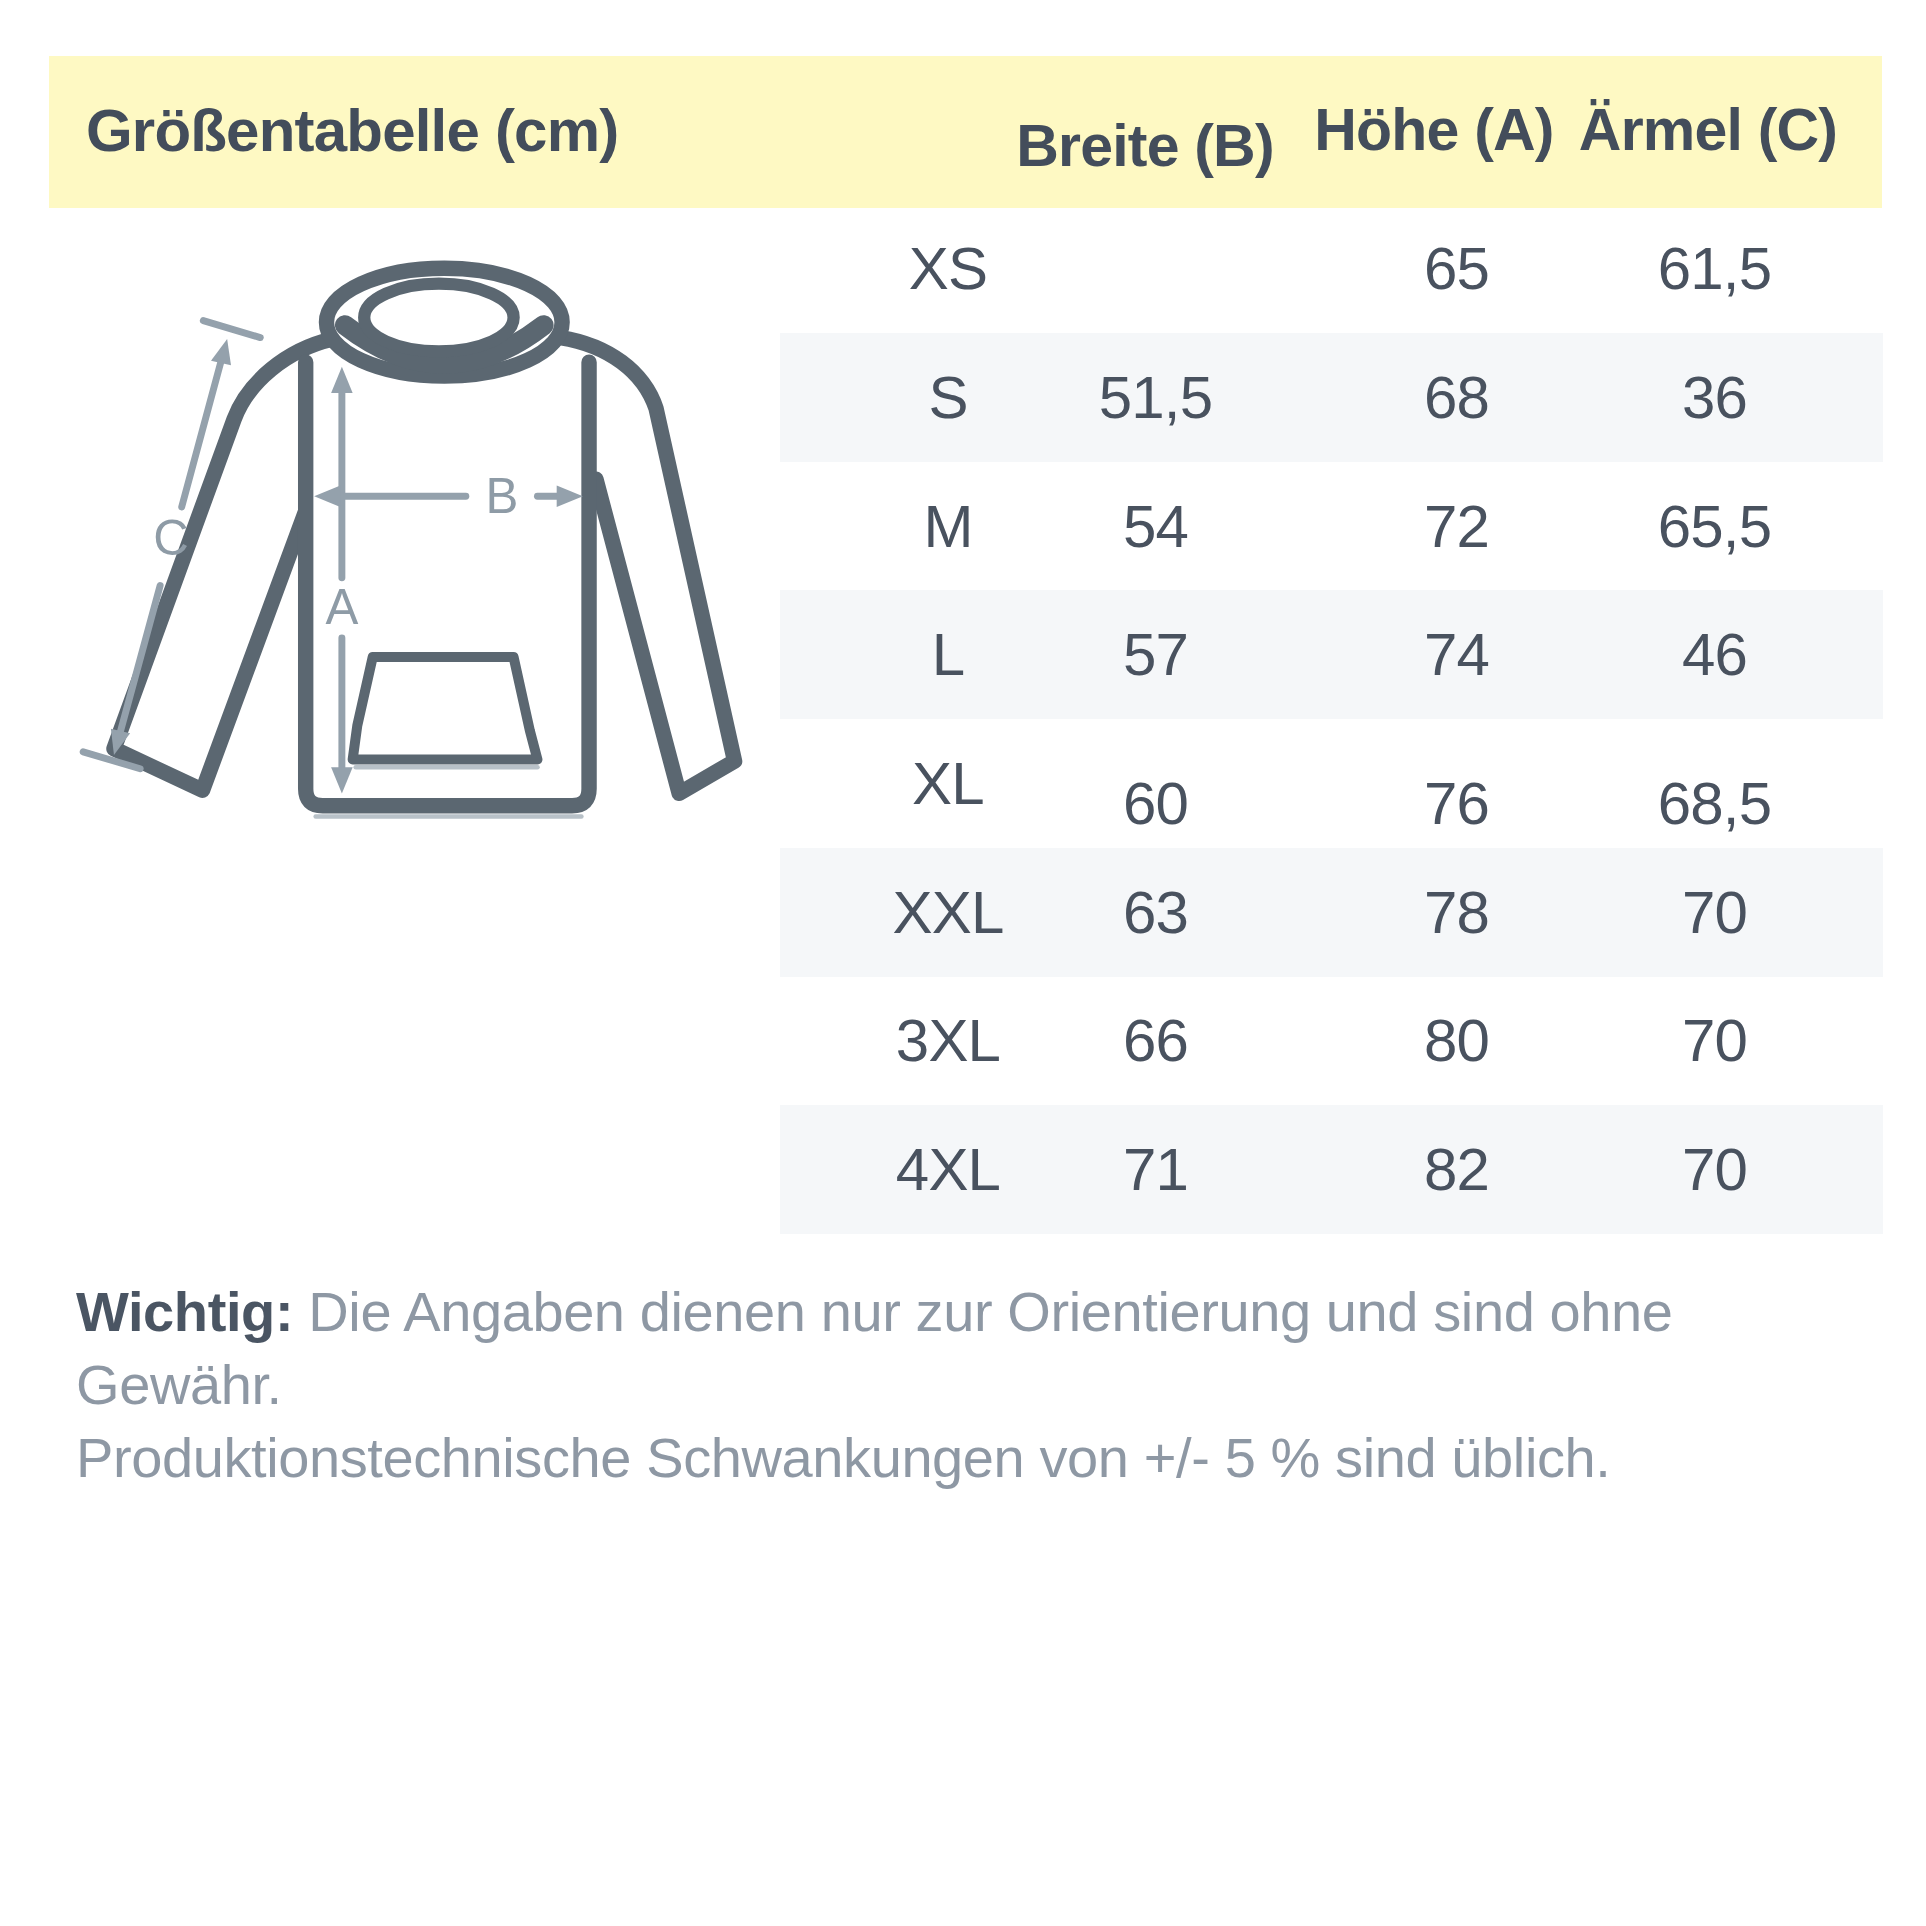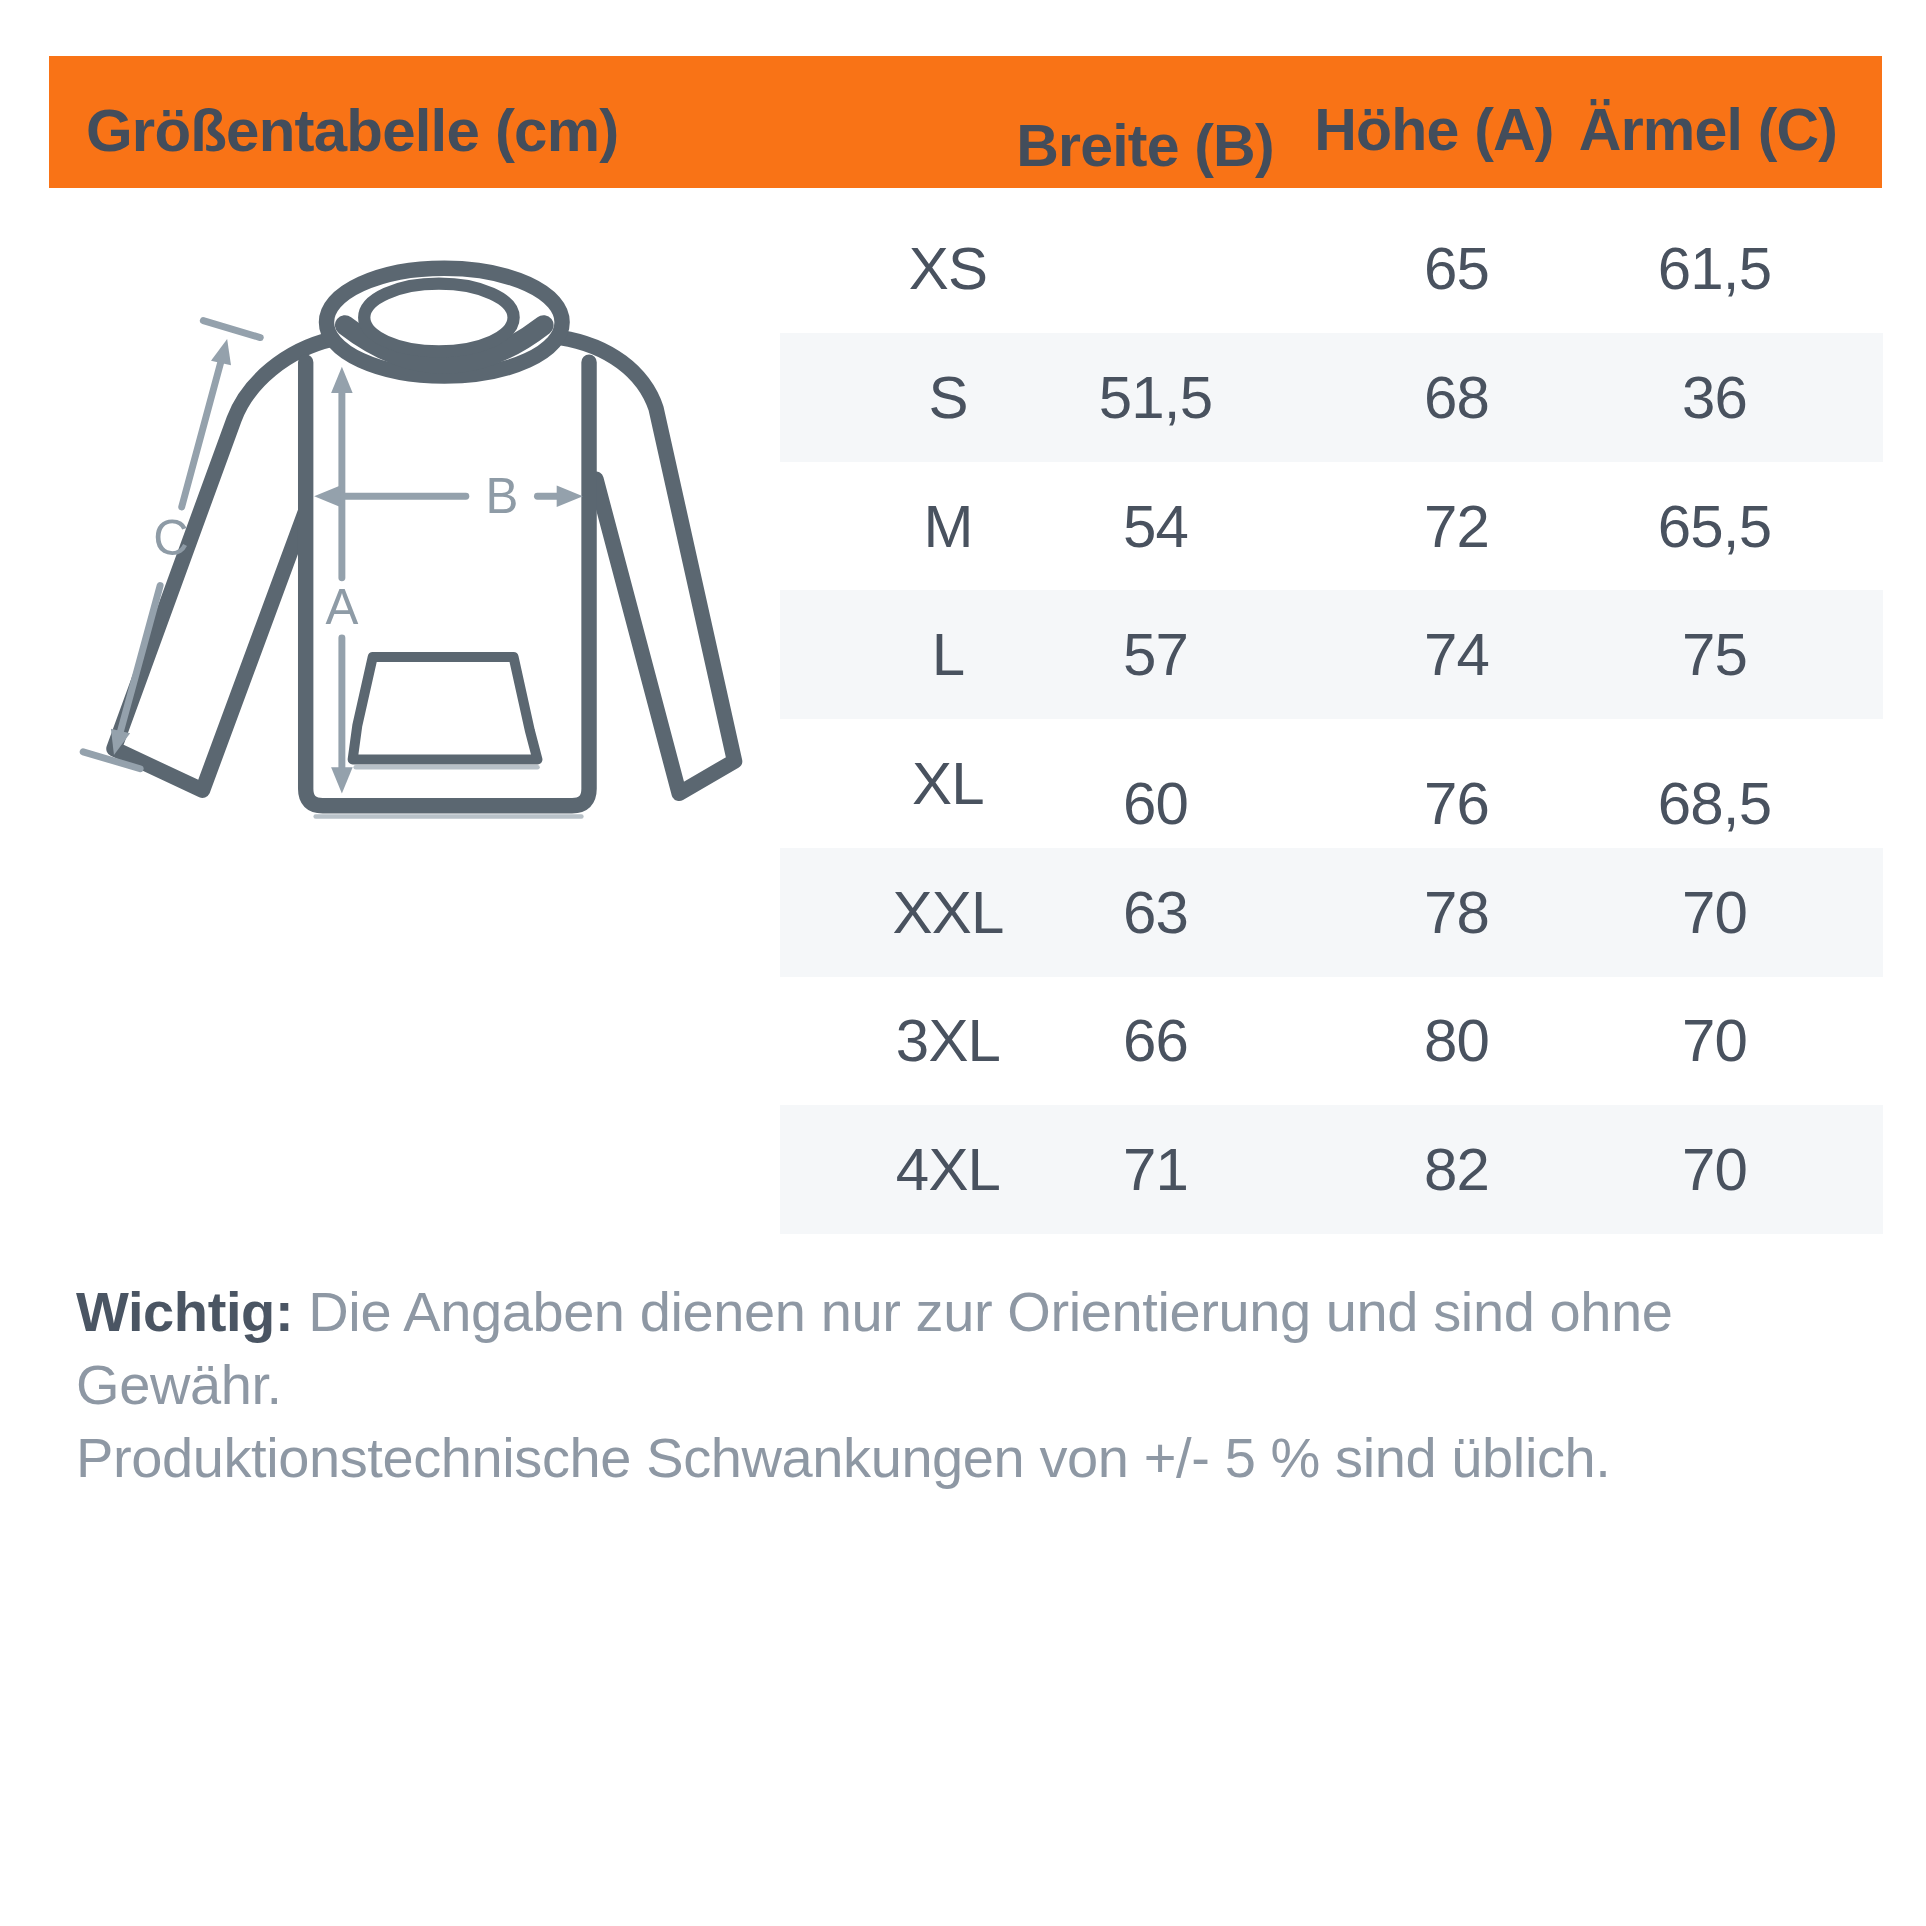--- a/index.html
+++ b/index.html
@@ -1,20 +1,20 @@
 <!DOCTYPE html>
 <html style="font-size:12.3px"><head>
 <meta charset="utf-8">
 <style>
   html,body{margin:0;padding:0;background:#ffffff;}
   .canvas{position:relative;width:1926px;height:1926px;background:#ffffff;overflow:hidden;
           font-family:"Liberation Sans", sans-serif;}
 
   
-  .header-bar{position:absolute;left:49px;top:56px;width:1833px;height:132px;background:#f97316;}
+  .header-bar{position:absolute;left:49px;top:56px;width:1833px;height:152px;background:#fef9c3;}
   .title{position:absolute;left:37px;top:0;height:148px;display:flex;align-items:center;
          font-size:60px;font-weight:bold;color:#434d5b;letter-spacing:-0.8px;white-space:nowrap;}
   .col-head{position:absolute;top:0;height:148px;width:308px;display:flex;align-items:center;
             justify-content:center;font-size:59px;font-weight:bold;color:#434d5b;
             letter-spacing:-0.8px;white-space:nowrap;}
   .col-head.b{left:942px;margin-top:16px;}
   .col-head.a{left:1231px;}
   .col-head.c{left:1505px;}
 
   
@@ -108,21 +108,21 @@
   <div class="row" style="top:462px">
     <span class="cell size">M</span>
     <span class="cell vb">54</span>
     <span class="cell va">72</span>
     <span class="cell vc">65,5</span>
   </div>
   <div class="row striped" style="top:590px">
     <span class="cell size">L</span>
     <span class="cell vb">57</span>
     <span class="cell va">74</span>
-    <span class="cell vc">75</span>
+    <span class="cell vc">46</span>
   </div>
   <div class="row xl-row" style="top:719px">
     <span class="cell size">XL</span>
     <span class="cell vb">60</span>
     <span class="cell va">76</span>
     <span class="cell vc">68,5</span>
   </div>
   <div class="row striped" style="top:848px">
     <span class="cell size">XXL</span>
     <span class="cell vb">63</span>

